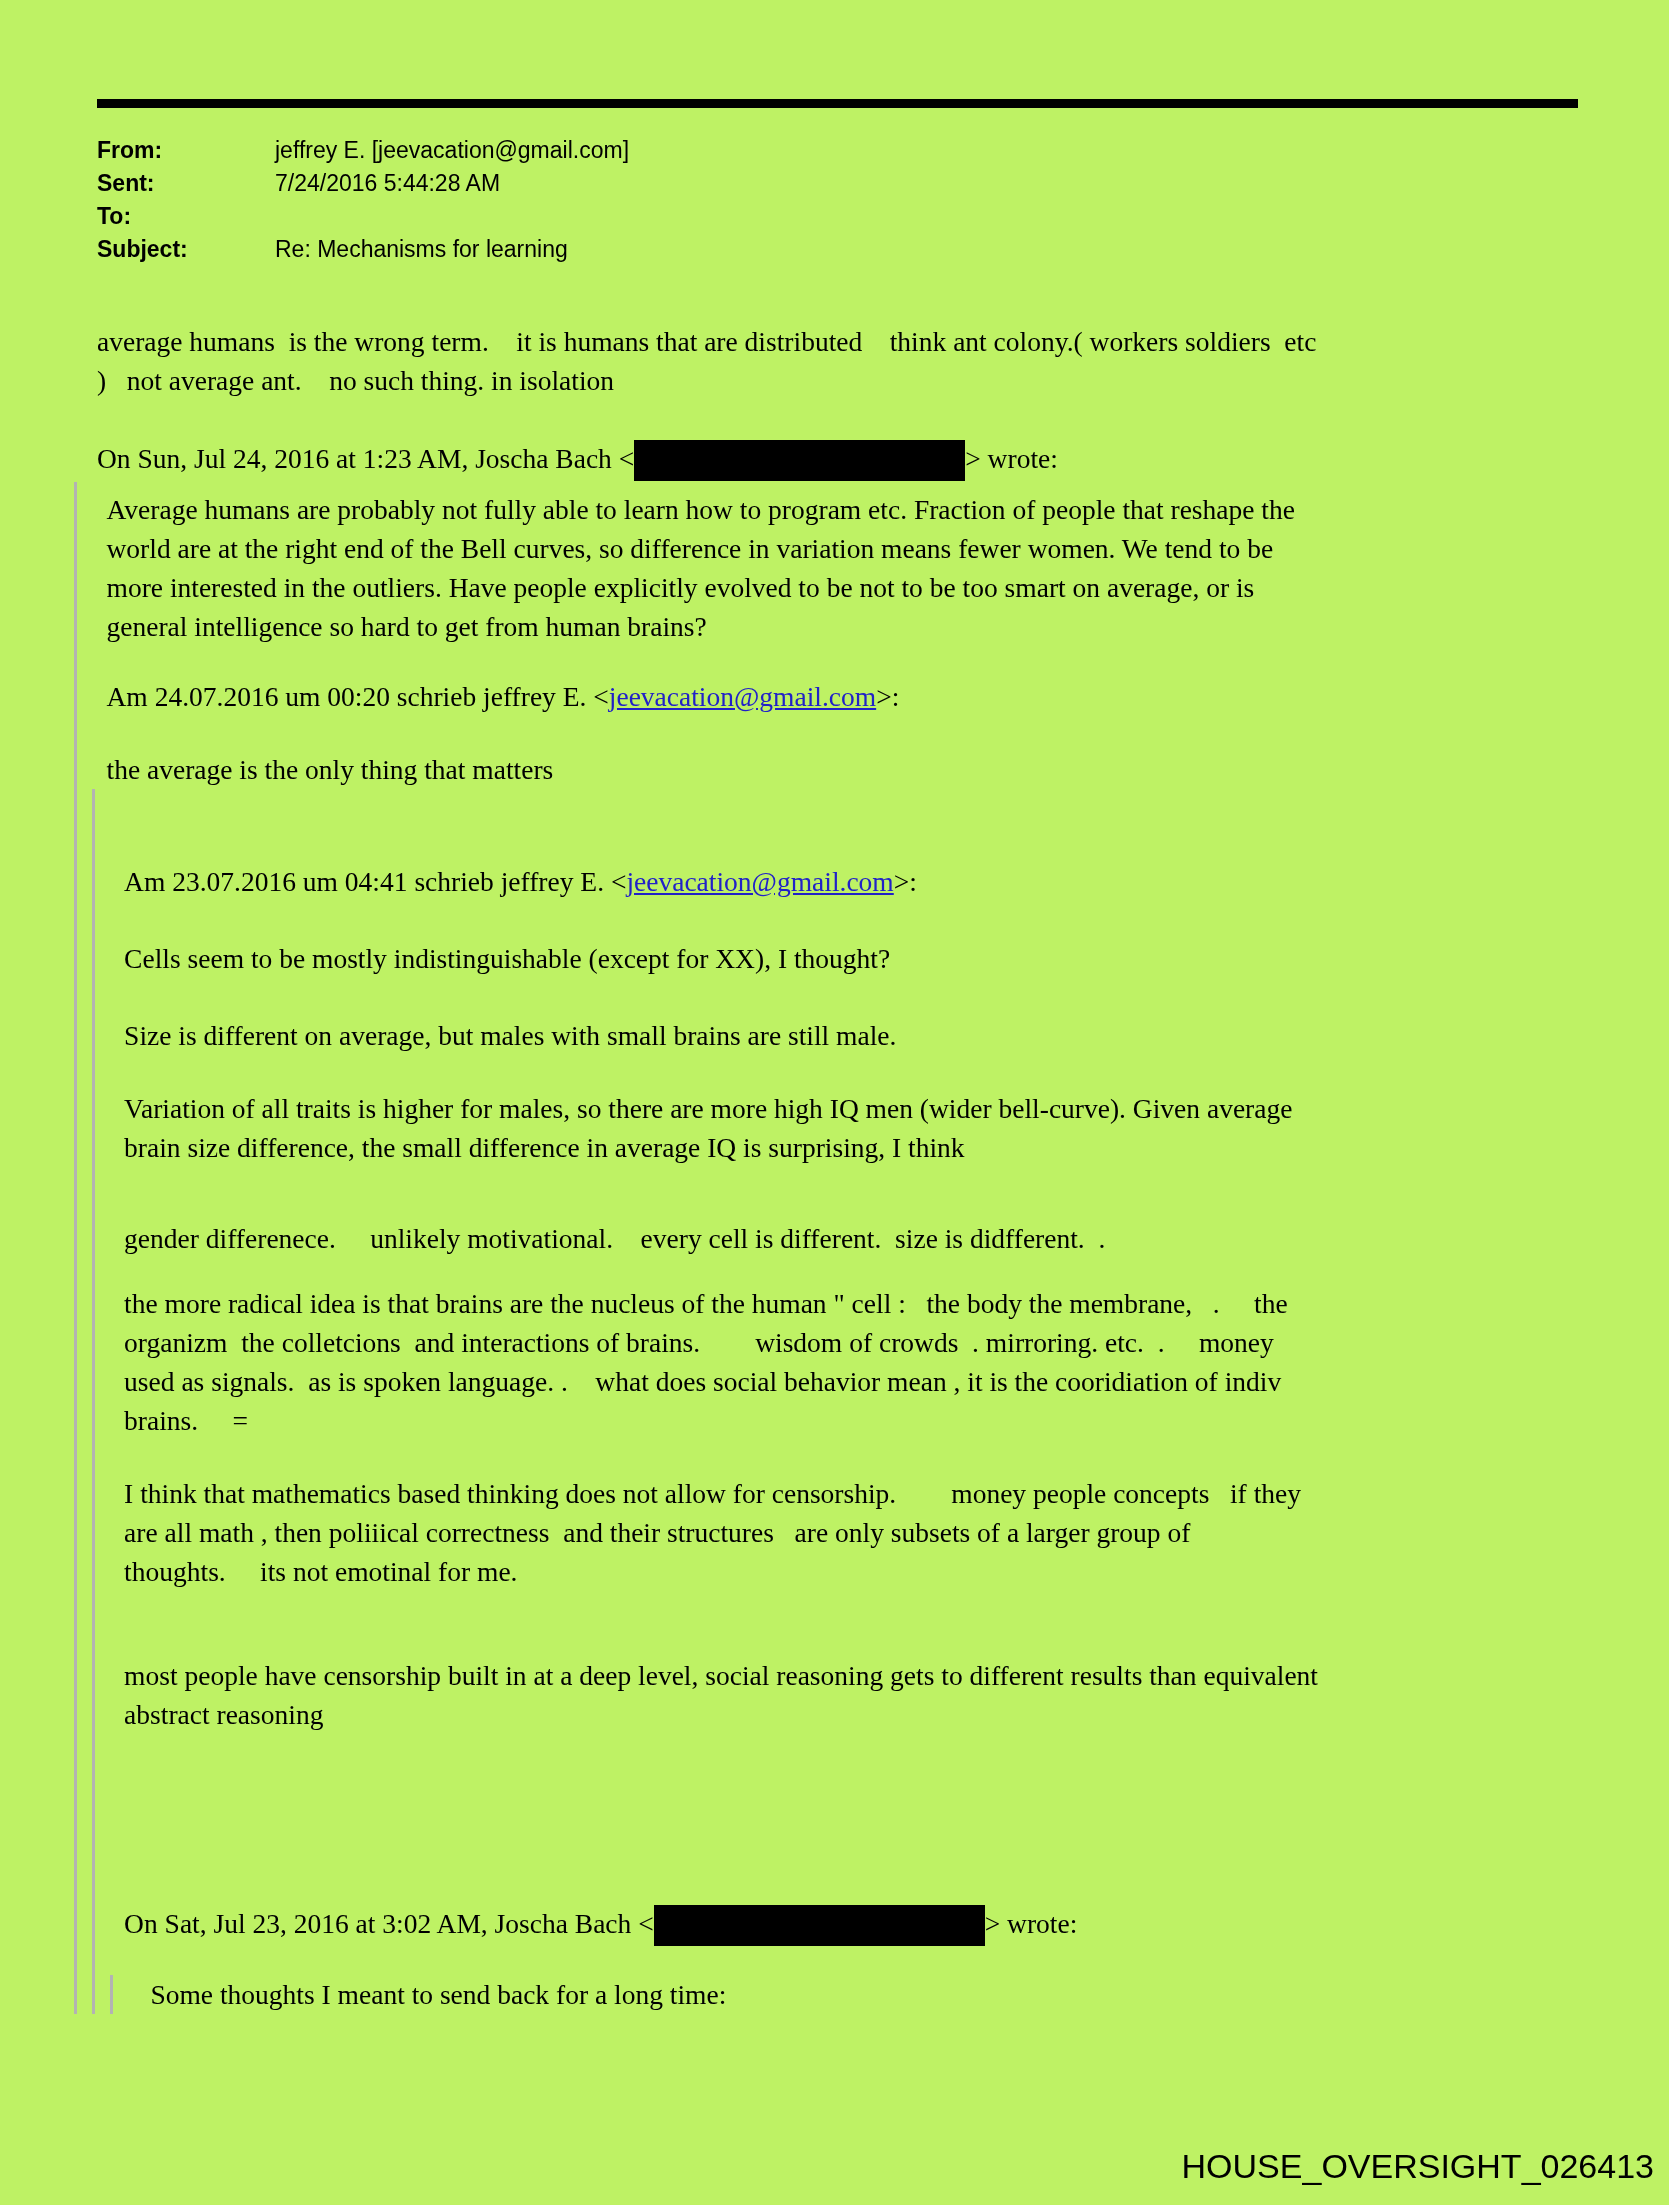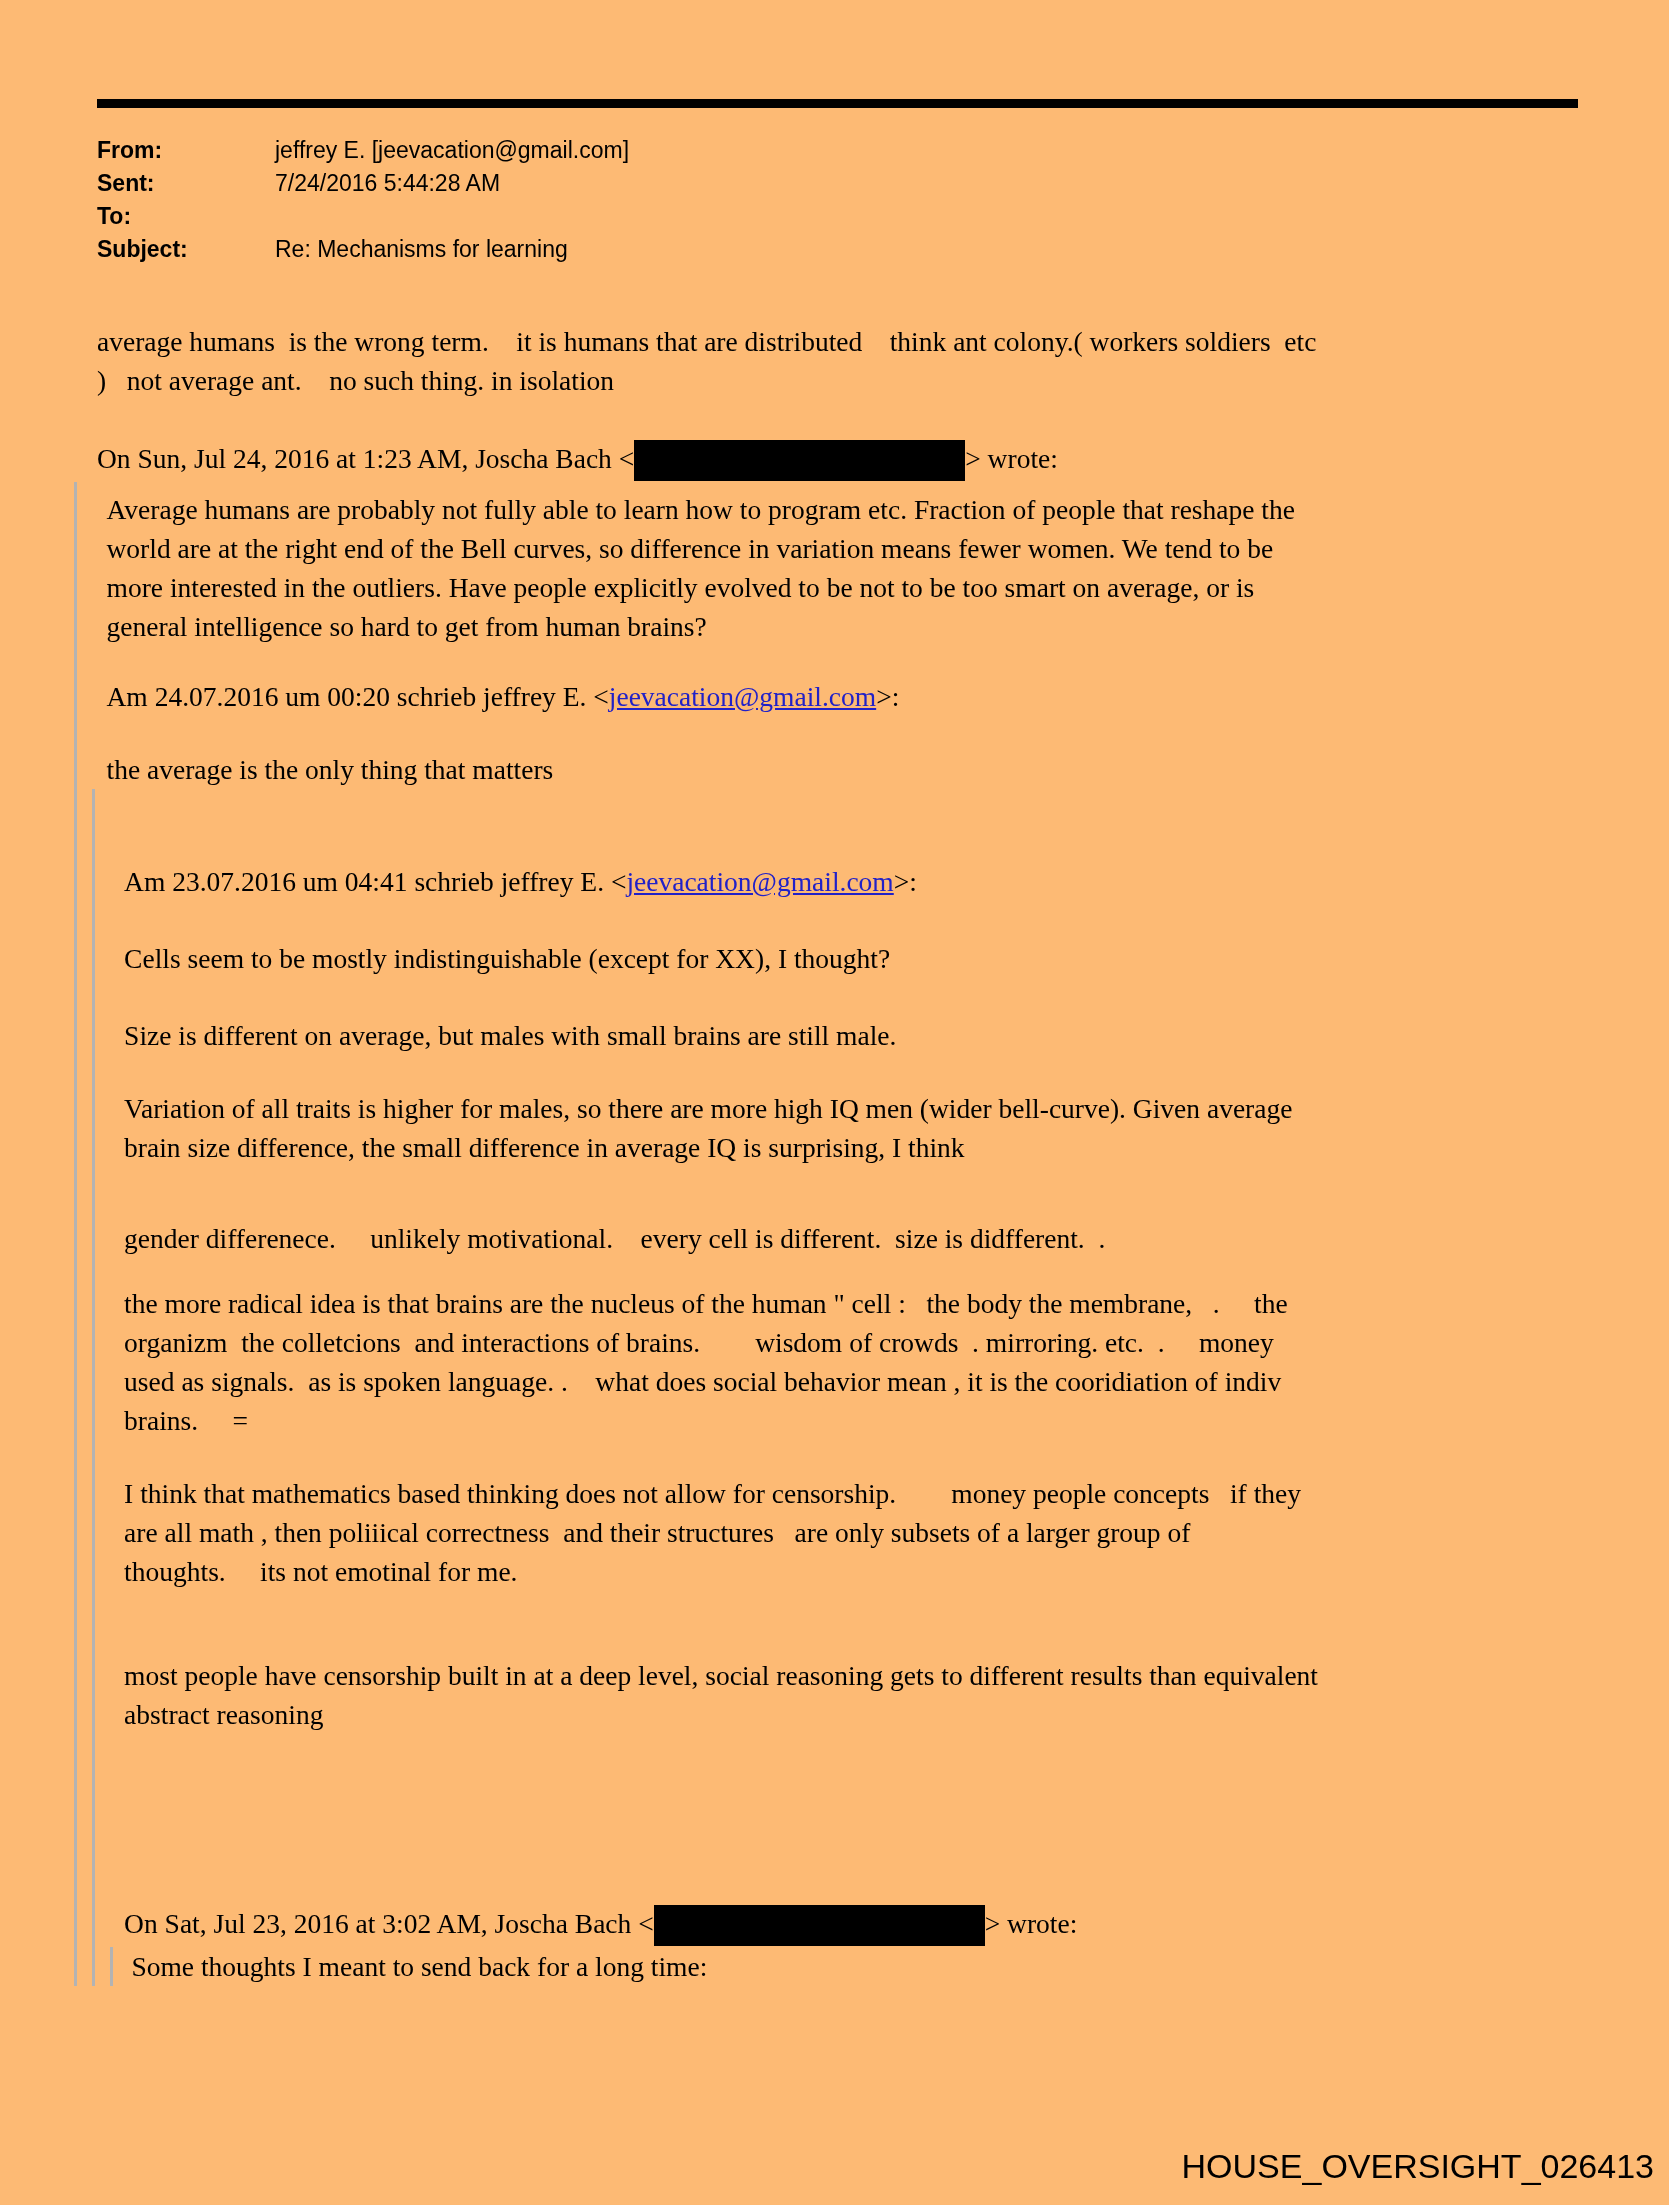--- a/index.html
+++ b/index.html
@@ -1,19 +1,19 @@
 <!DOCTYPE html>
 <html style="font-size:10.5px"><head>
 <meta charset="utf-8">
 <style>
   html,body { margin:0; padding:0; background:#e8e8e8; }
   .page {
     position:relative;
     width:1669px; height:2205px;
-    background:#fdba74;
+    background:#bef264;
     font-family:"Liberation Serif", serif;
     color:#000;
     overflow:hidden;
   }
   .top-rule {
     position:absolute; left:97px; top:99px;
     width:1481px; height:8.5px; background:#000;
   }
   
   .header {
@@ -32,21 +32,21 @@
   .email-body {
     position:absolute; left:97px; top:322px; width:1466px;
     font-size:27.5px; line-height:39px;
   }
   .para { white-space:pre-wrap; }
   .quote {
     border-left:3.3px solid #b3b3b3;
   }
   .q1 { margin-left:-23px; padding-left:29.5px; padding-top:7.9px; }
   .q2 { margin-left:-14.4px; padding-left:29px; padding-top:73px; }
-  .q3 { margin-left:-13.7px; padding-left:18px; }
+  .q3 { margin-left:-13.7px; padding-left:37px;margin-top:28px; }
   .m-on-sun { margin-top:39px; }
   .m-am1 { margin-top:31px; }
   .m-avg { margin-top:34px; }
   .m-onsat602 { margin-top:29px; }
   .m-cells { margin-top:38px; }
   .m-size { margin-top:38px; }
   .m-variation { margin-top:34px; }
   .m-gender { margin-top:52px; }
   .m-radical { margin-top:26px; }
   .m-math { margin-top:34px; }

